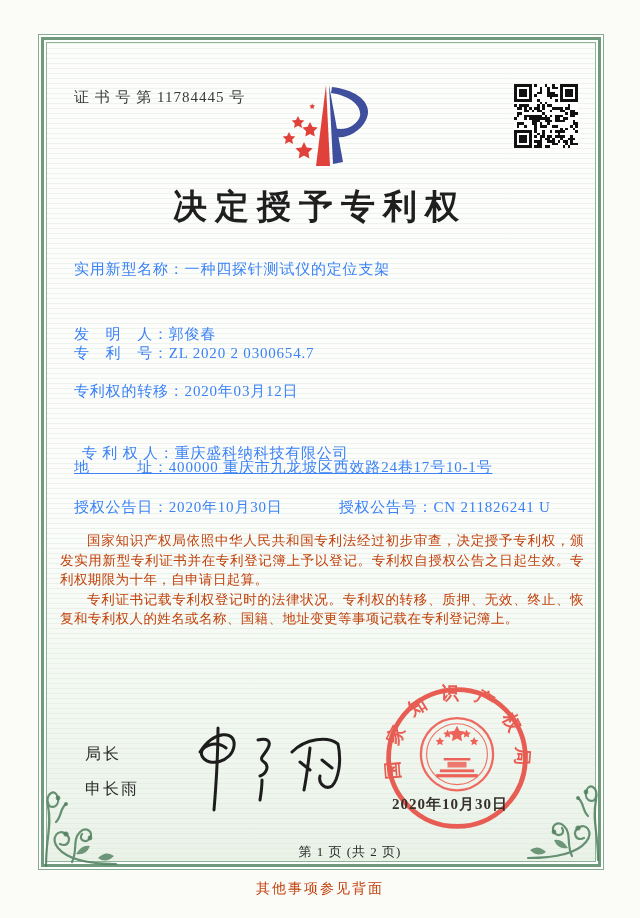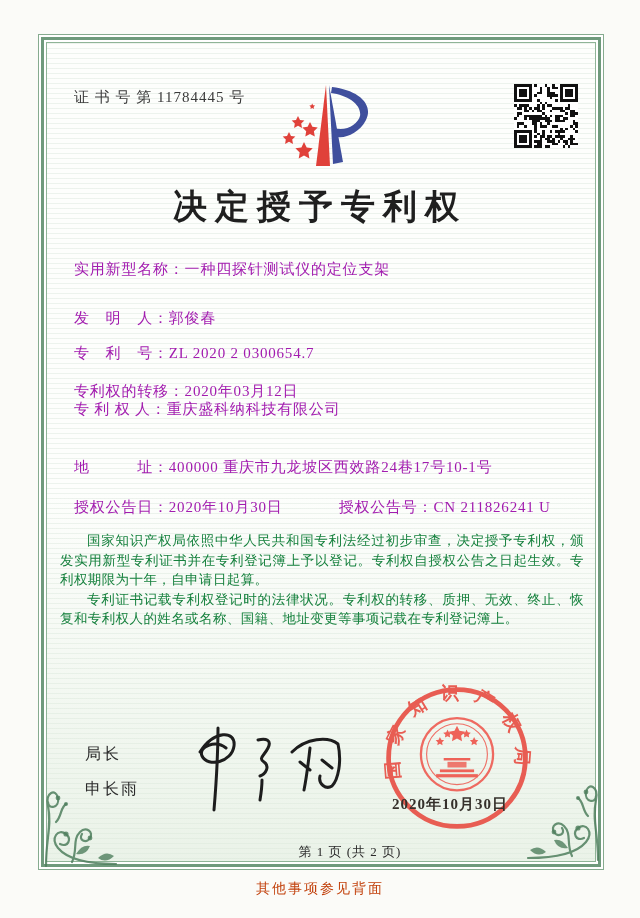--- a/index.html
+++ b/index.html
@@ -20,28 +20,28 @@
   .abs { position:absolute; }
 
   
   .cert-no { left:74px; top:88px; font-size:15px; letter-spacing:1px; color:#3a3a3a; }
   .logo { left:262px; top:80px; }
   .qr { left:514px; top:84px; width:64px; height:64px; background:#fff; }
   .title { left:0; top:184px; width:640px; text-align:center; font-size:34px; font-weight:bold;
            letter-spacing:8px; color:#1f1f1f; }
 
   
-  .field { left:74px; font-size:15px; letter-spacing:.8px; color:#a21caf; white-space:nowrap; }
-  .f0 { top:260px; } .f1 { top:309px; } .f2 { top:344px; } .f3 { top:382px; }
-  .f4 { top:400px; } .f5 { top:458px; } .f6 { top:498px; }
+  .field { left:74px; font-size:15px; letter-spacing:.8px; color:#3b82f6; white-space:nowrap; }
+  .f0 { top:260px; } .f1 { top:325px; } .f2 { top:344px; } .f3 { top:382px; }
+  .f4 { top:444px;margin-left:8px; } .f5 { top:458px;text-decoration:underline; } .f6 { top:498px; }
   .field .gap { display:inline-block; width:56px; }
 
   
   .body-text { left:60px; top:531px; width:524px; font-size:13.5px; line-height:19.5px;
-               letter-spacing:.4px; color:#15803d; font-style:oblique 9deg; text-align:justify; }
+               letter-spacing:.4px; color:#c2410c; font-style:oblique 9deg; text-align:justify; }
   .body-text p { text-indent:2em; }
 
   
   .sig-title { left:85px; top:744px; font-size:16px; letter-spacing:2px; }
   .sig-name  { left:85px; top:779px; font-size:16px; letter-spacing:2px; }
   .sig-script { left:188px; top:722px; }
 
   
   .seal { left:381px; top:682px; width:152px; height:152px; opacity:.94; }
   .seal-date { left:392px; top:795px; font-size:15px; letter-spacing:1px; color:#35302b;

